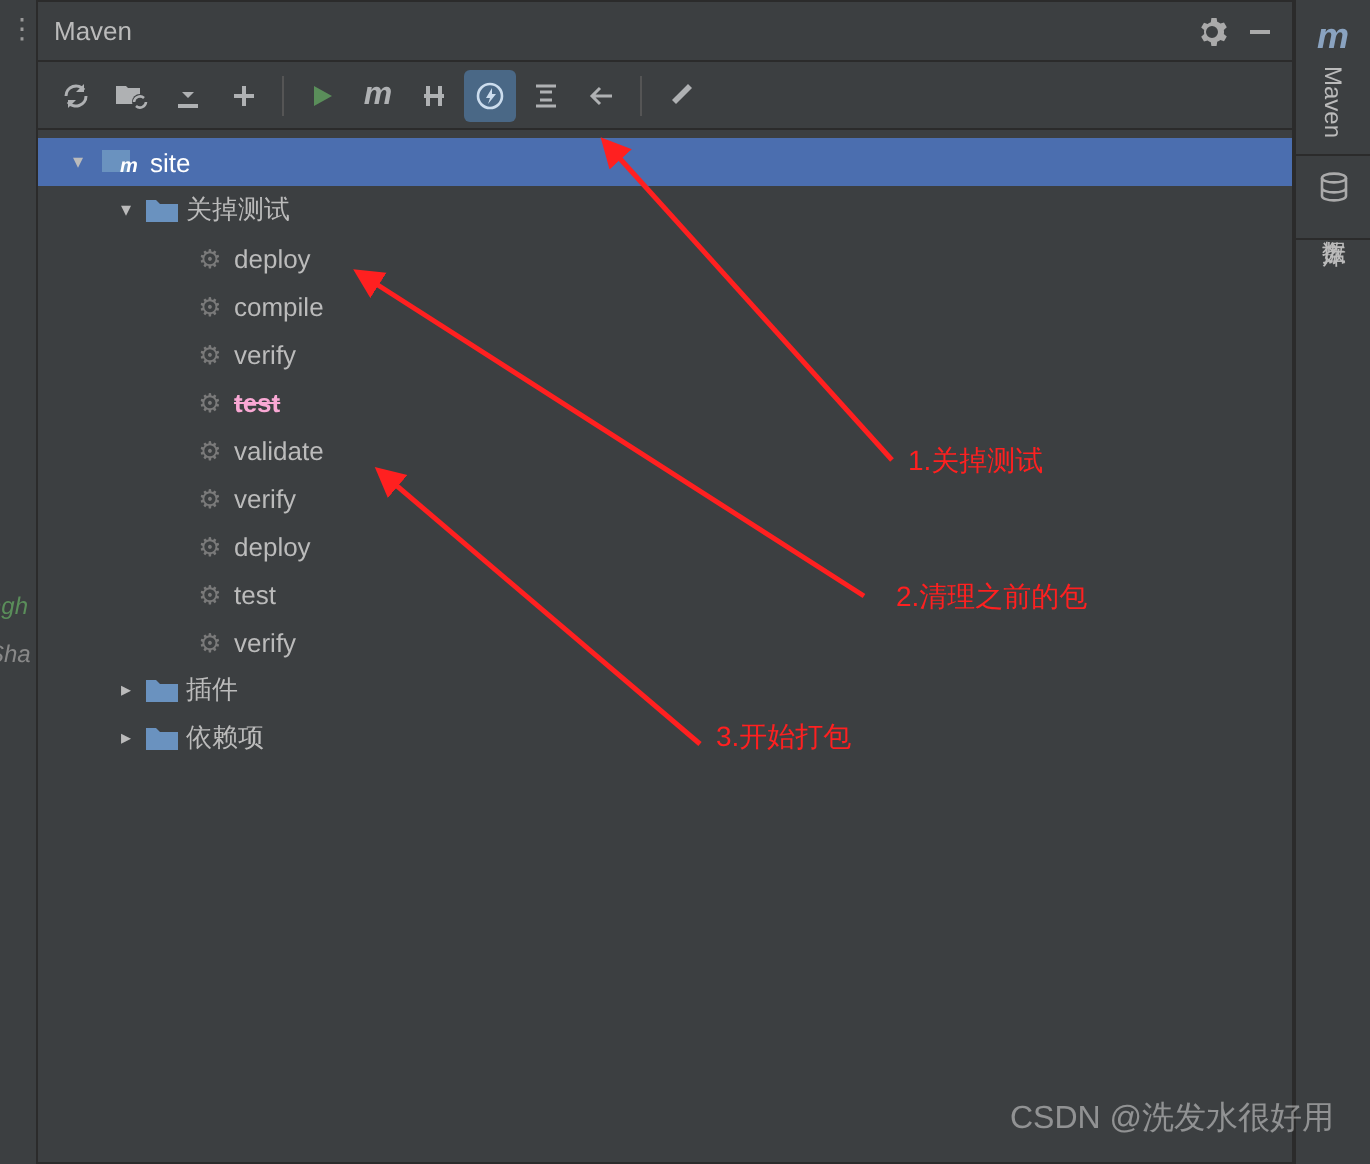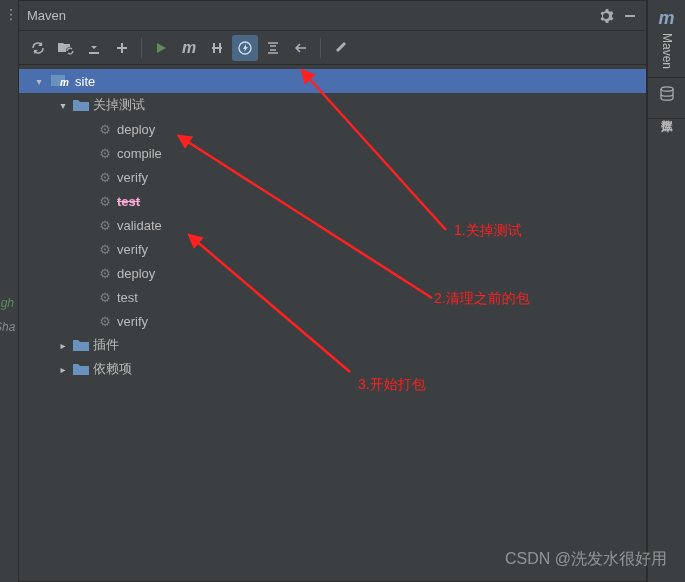--- a/index.html
+++ b/index.html
@@ -259,16 +259,16 @@
       <marker id="ah" markerWidth="10" markerHeight="10" refX="2" refY="3" orient="auto">
         <path d="M0 0L6 3L0 6z" fill="#ff2020"></path>
       </marker>
     </defs>
   <line x1="446" y1="230" x2="307" y2="76" stroke="#ff2020" stroke-width="2.5" marker-end="url(#ah)"></line>
   <line x1="432" y1="298" x2="185" y2="140" stroke="#ff2020" stroke-width="2.5" marker-end="url(#ah)"></line>
   <line x1="350" y1="372" x2="195" y2="240" stroke="#ff2020" stroke-width="2.5" marker-end="url(#ah)"></line>
 </svg>
 
 <div class="annotation" style="left:454px;top:222px">1.关掉测试</div>
-<div class="annotation" style="left:434px;top:290px">2.清理之前的包</div>
-<div class="annotation" style="left:358px;top:376px">3.开始打包</div>
+<div class="annotation" style="left:448px;top:290px">2.清理之前的包</div>
+<div class="annotation" style="left:358px;top:360px">3.开始打包</div>
 
 <div class="watermark">CSDN @洗发水很好用</div>
 
 </body></html>

